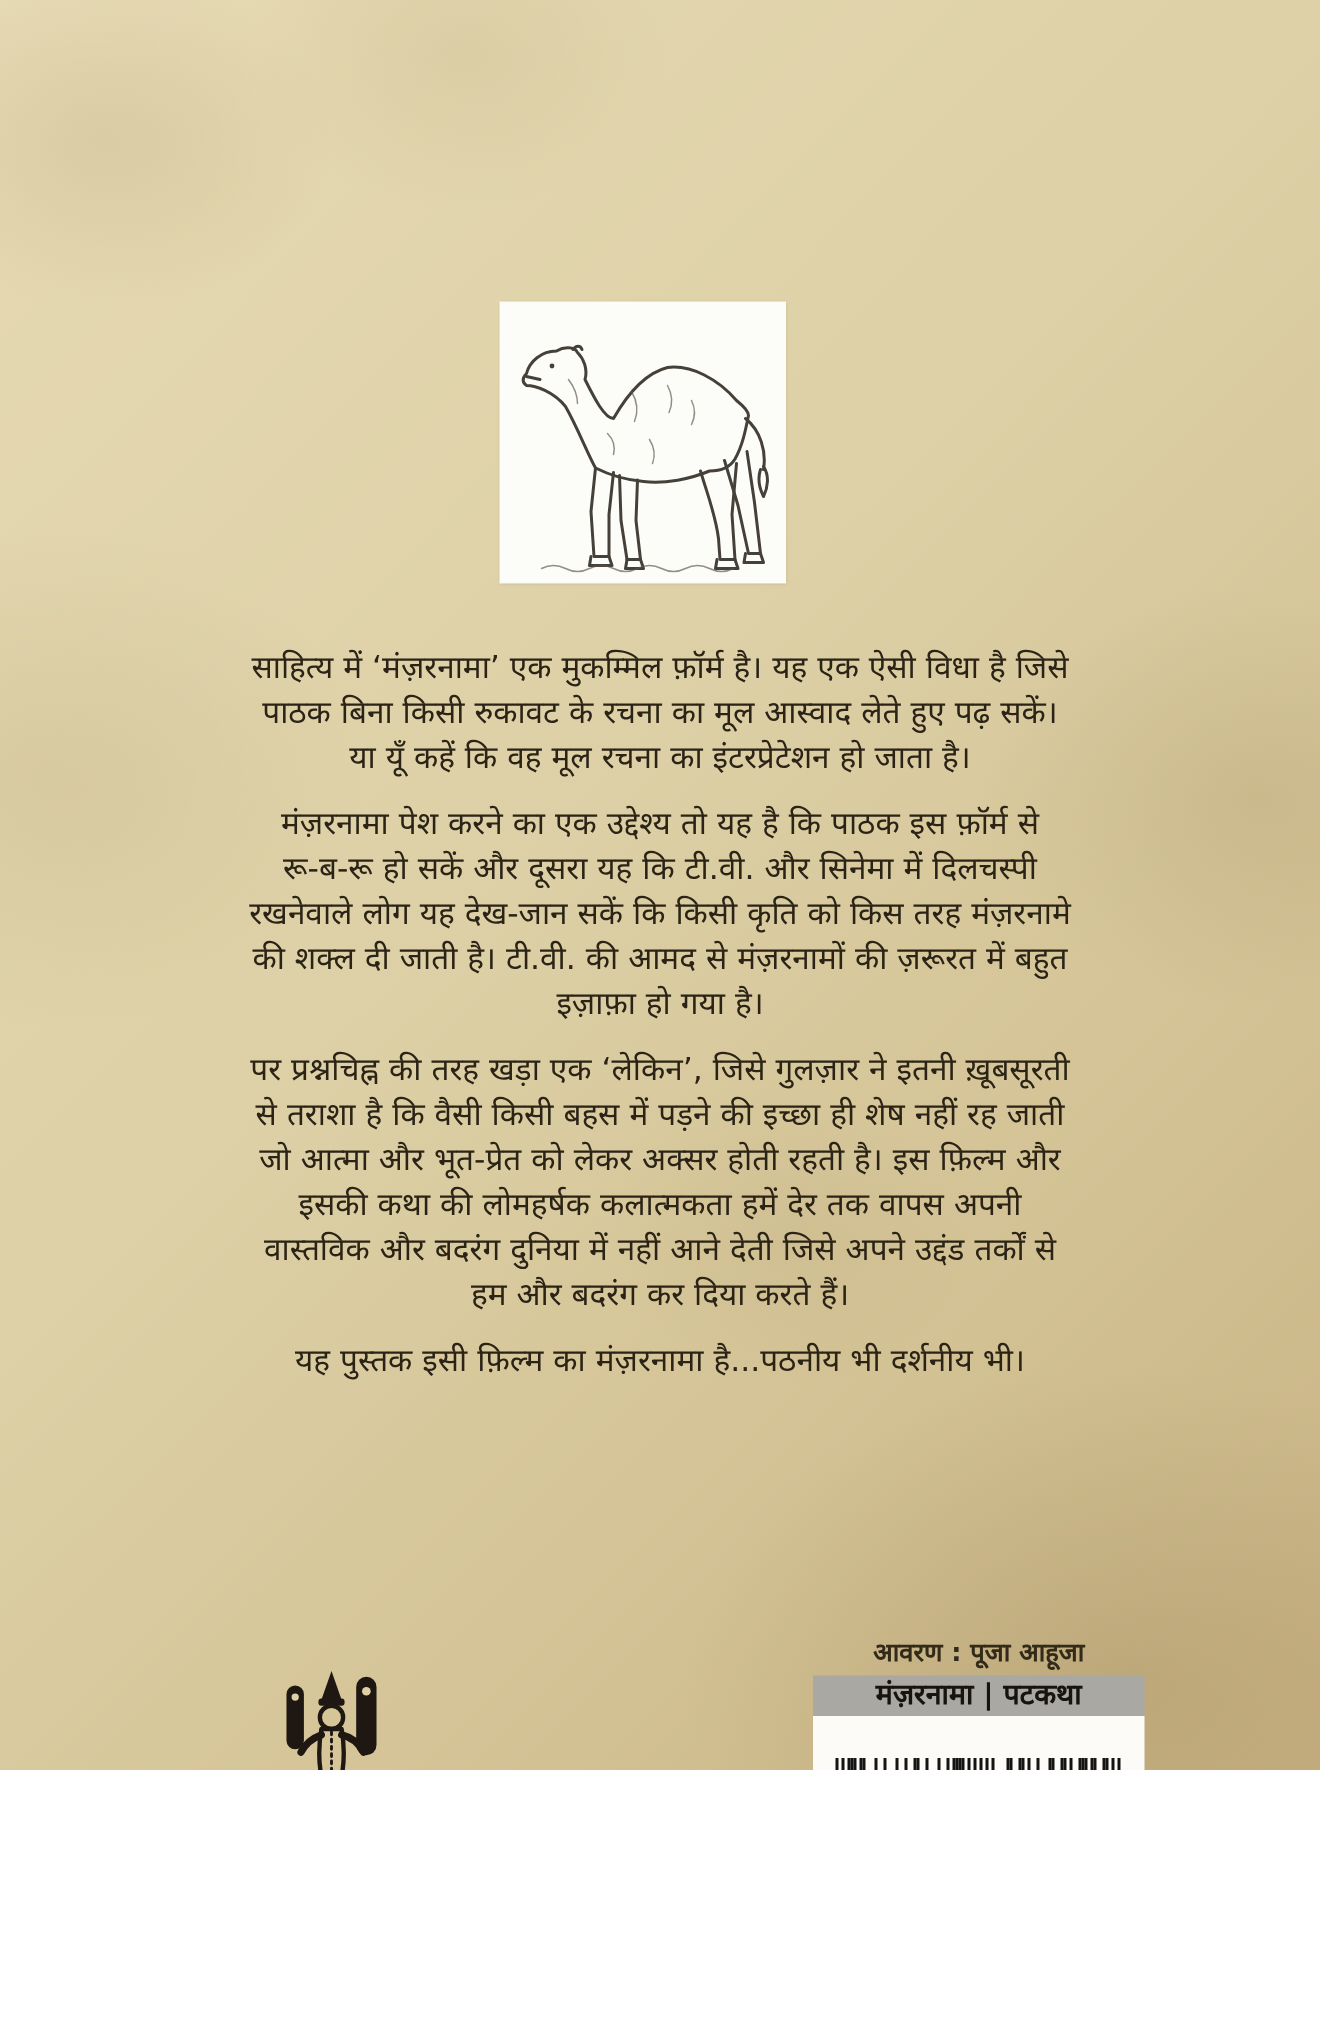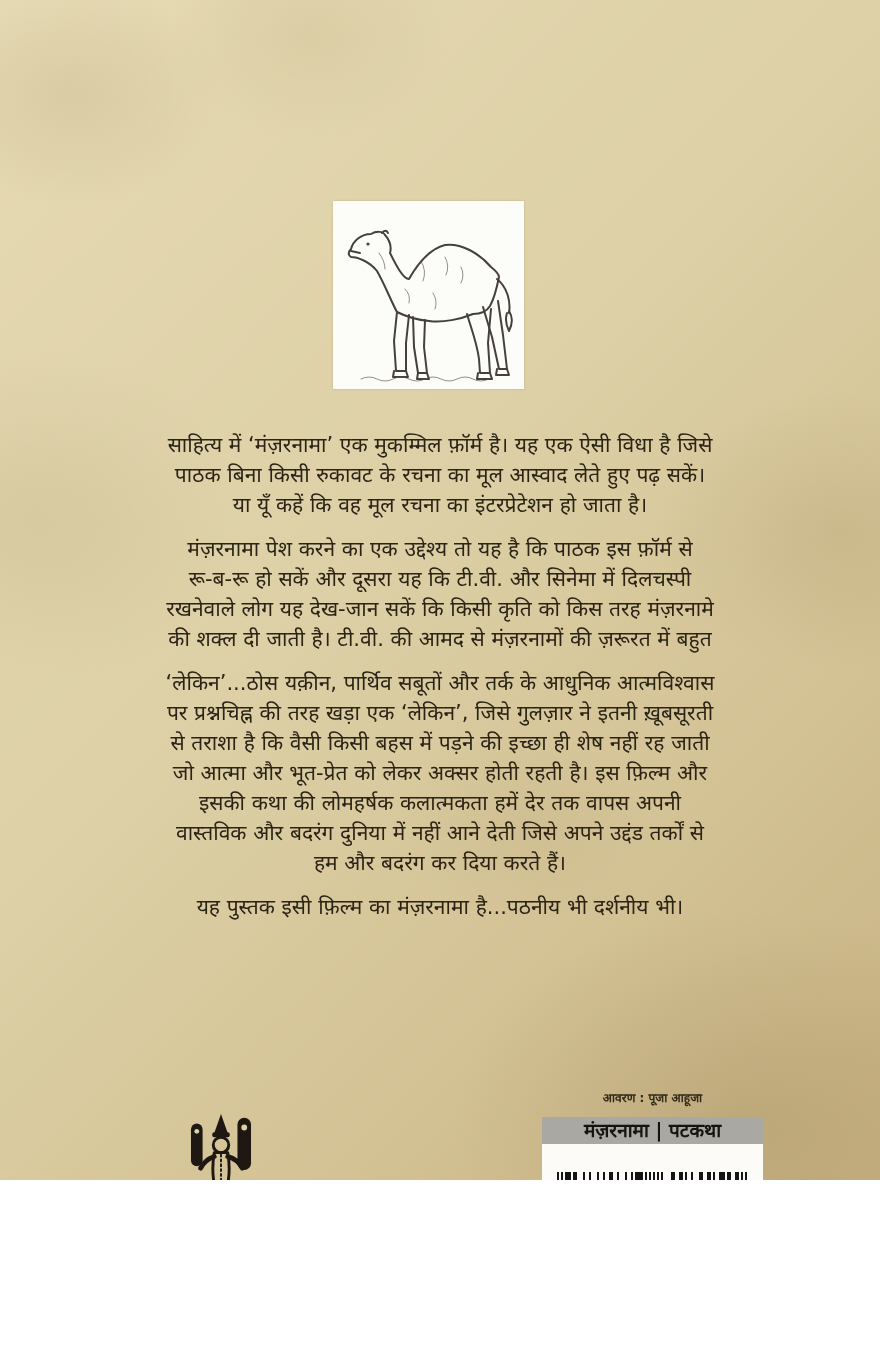--- a/index.html
+++ b/index.html
@@ -21,21 +21,21 @@
   }
   .camel-box svg{display:block;width:100%;height:100%;}
   .blurb{
     position:absolute;left:130px;top:430px;width:620px;
     text-align:center;color:#2b2416;
   }
   .blurb .para{margin:0 0 14px 0;}
   .blurb .line{height:30px;line-height:30px;font-size:21px;white-space:nowrap;}
   .credit{
     position:absolute;left:542px;top:1089px;width:221px;
-    text-align:center;font-size:12px;font-weight:bold;color:#332b1a;
+    text-align:center;font-size:17px;font-weight:bold;color:#332b1a;
   }
   .isbn-block{position:absolute;left:542px;top:1117px;width:221px;}
   .category-bar{
     height:27px;line-height:27px;background:#a9a8a3;
     text-align:center;font-size:19px;font-weight:bold;color:#17130d;
   }
   .barcode-label{
     position:relative;height:121px;background:#fcfbf7;
     border-radius:0 0 14px 14px;
   }
@@ -106,23 +106,23 @@
       <div class="para">
         <div class="line">साहित्य में ‘मंज़रनामा’ एक मुकम्मिल फ़ॉर्म है। यह एक ऐसी विधा है जिसे</div>
         <div class="line">पाठक बिना किसी रुकावट के रचना का मूल आस्वाद लेते हुए पढ़ सकें।</div>
         <div class="line">या यूँ कहें कि वह मूल रचना का इंटरप्रेटेशन हो जाता है।</div>
       </div>
       <div class="para">
         <div class="line">मंज़रनामा पेश करने का एक उद्देश्य तो यह है कि पाठक इस फ़ॉर्म से</div>
         <div class="line">रू-ब-रू हो सकें और दूसरा यह कि टी.वी. और सिनेमा में दिलचस्पी</div>
         <div class="line">रखनेवाले लोग यह देख-जान सकें कि किसी कृति को किस तरह मंज़रनामे</div>
         <div class="line">की शक्ल दी जाती है। टी.वी. की आमद से मंज़रनामों की ज़रूरत में बहुत</div>
-      </div>
-      <div class="para">
-        <div class="line">‘लेकिन’...ठोस यक़ीन, पार्थिव सबूतों और तर्क के आधुनिक आत्मविश्वास</div>
+        <div class="line">इज़ाफ़ा हो गया है।</div>
+      </div>
+      <div class="para">
         <div class="line">पर प्रश्नचिह्न की तरह खड़ा एक ‘लेकिन’, जिसे गुलज़ार ने इतनी ख़ूबसूरती</div>
         <div class="line">से तराशा है कि वैसी किसी बहस में पड़ने की इच्छा ही शेष नहीं रह जाती</div>
         <div class="line">जो आत्मा और भूत-प्रेत को लेकर अक्सर होती रहती है। इस फ़िल्म और</div>
         <div class="line">इसकी कथा की लोमहर्षक कलात्मकता हमें देर तक वापस अपनी</div>
         <div class="line">वास्तविक और बदरंग दुनिया में नहीं आने देती जिसे अपने उद्दंड तर्कों से</div>
         <div class="line">हम और बदरंग कर दिया करते हैं।</div>
       </div>
       <div class="para">
         <div class="line">यह पुस्तक इसी फ़िल्म का मंज़रनामा है...पठनीय भी दर्शनीय भी।</div>
       </div>

